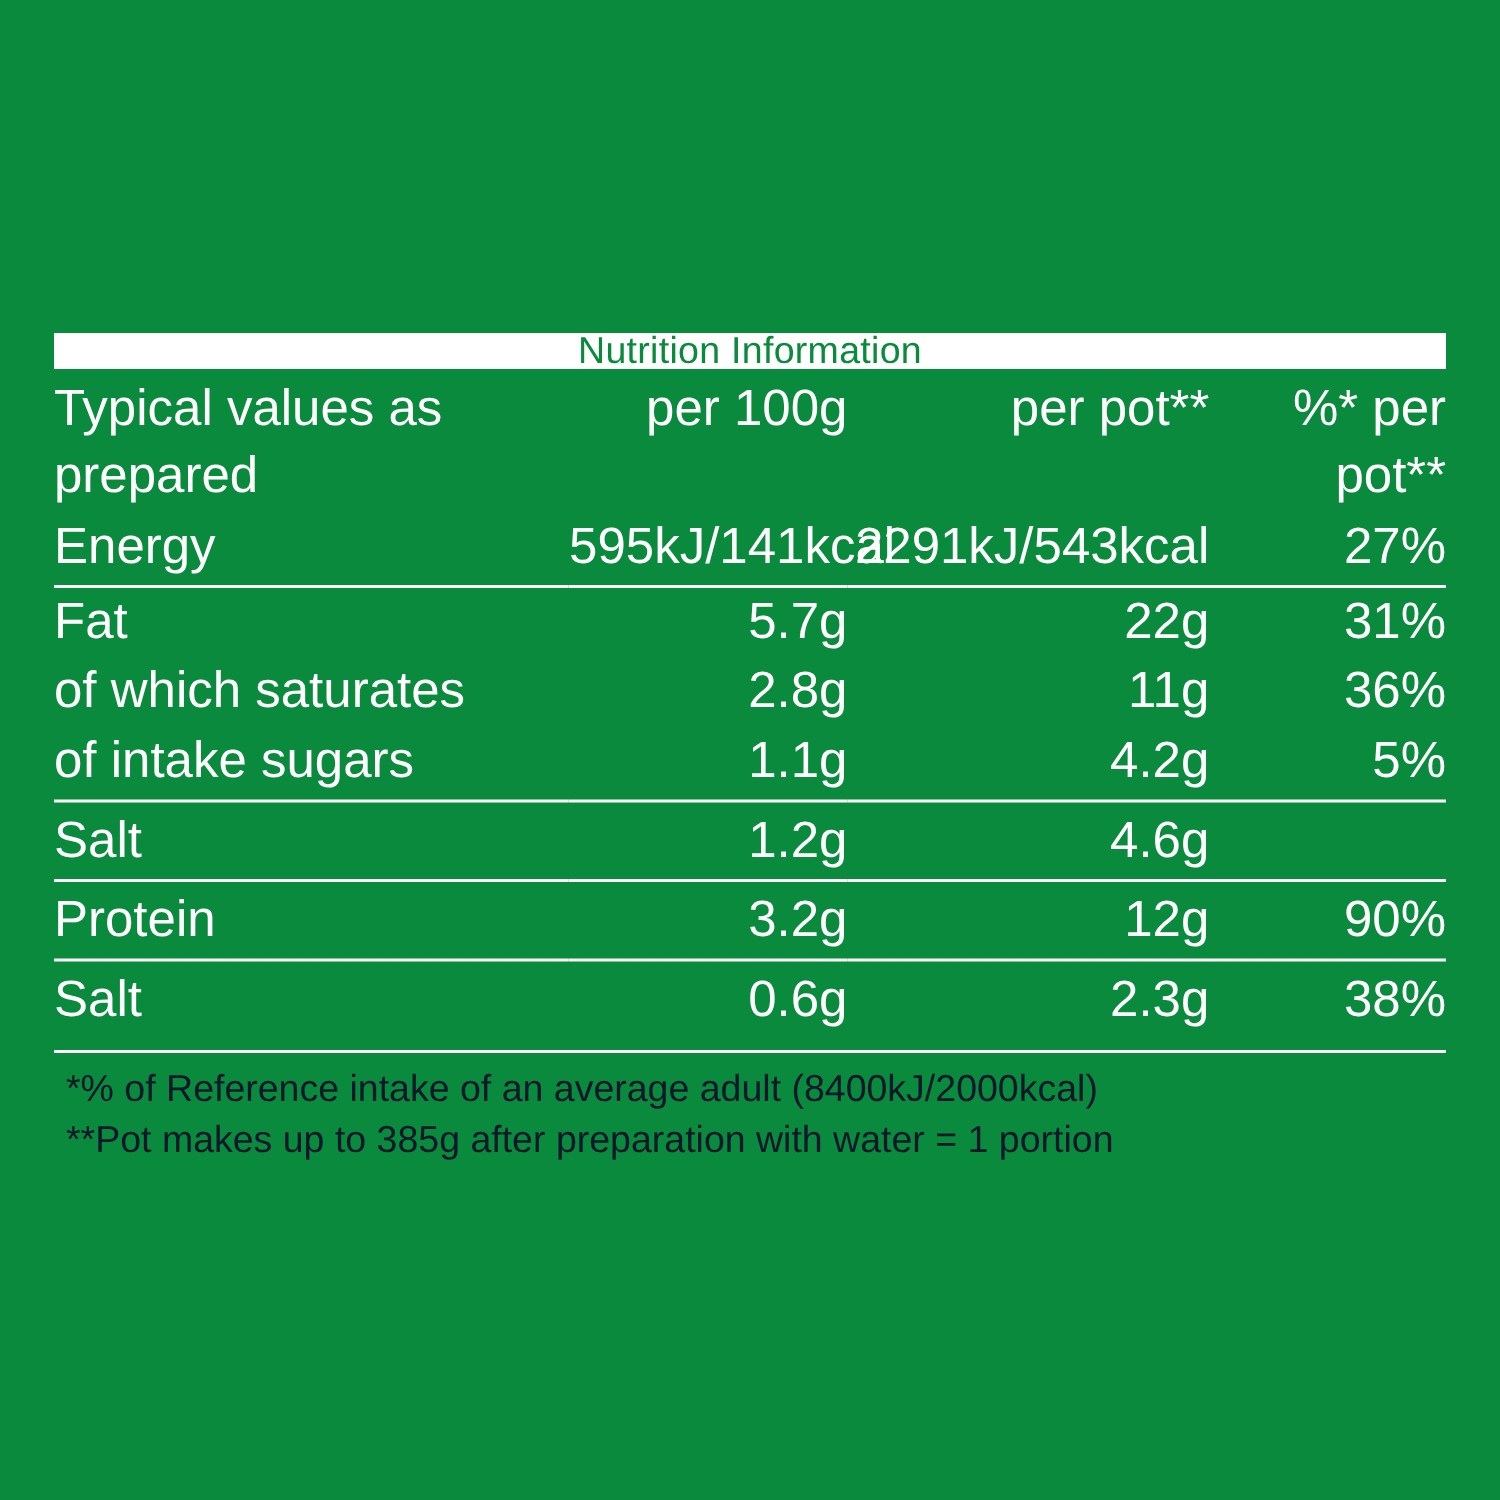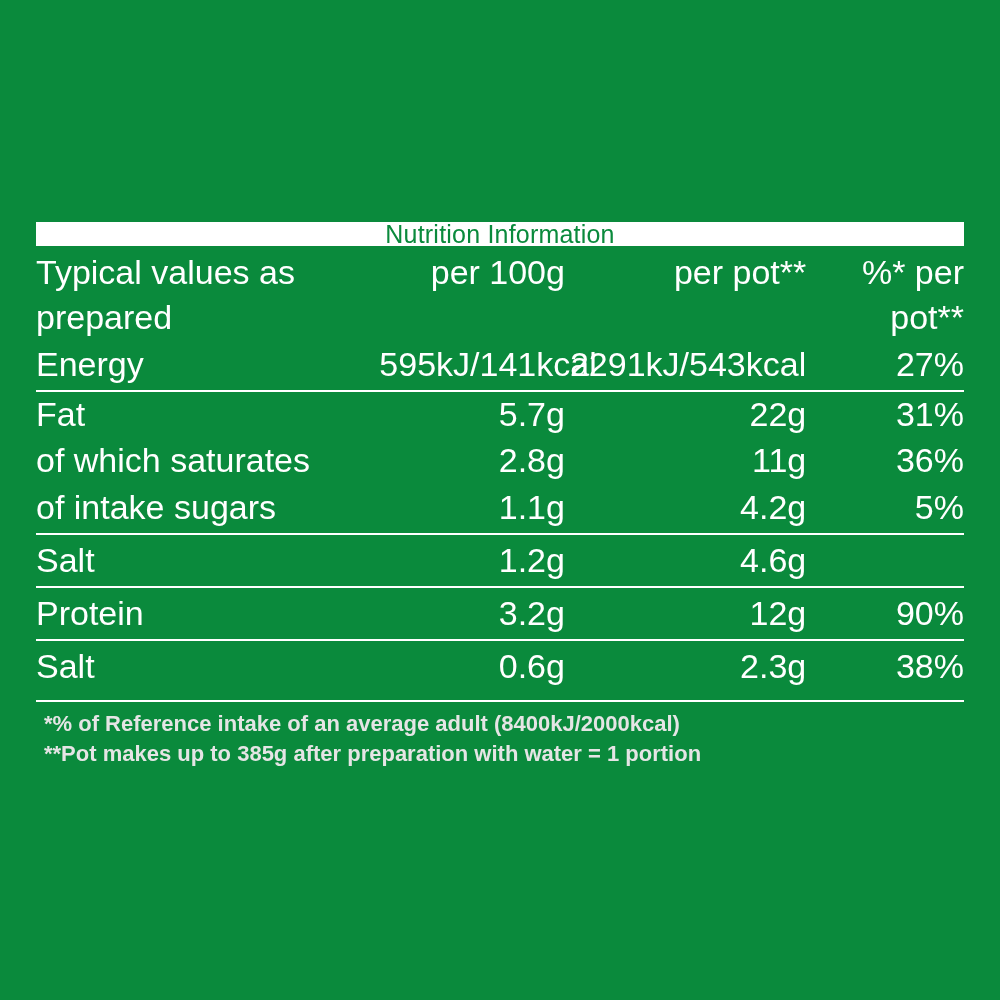--- a/index.html
+++ b/index.html
@@ -58,26 +58,25 @@
     border-top: 2px solid #ffffff;
     padding-top: 3px;
     margin-left: 47px;
   }
   tr.tight td { padding-top: 0; padding-bottom: 1px; }
   tr.pad-bottom td { padding-bottom: 3px; }
 
   .footnotes {
     margin-top: 8px;
     padding-left: 8px;
-    color: #e5e5e5;
-    font-size: 22px;
+    color: #0f172a;
+    font-size: 25px;
     line-height: 1.38;
     border-top: 2px solid #ffffff;
     padding-top: 7px;
-    font-weight: bold;
   }
   .footnotes div { white-space: pre; }
 </style>
 </head>
 <body>
 
 <div class="panel">
 
   <div class="title-bar">
     <span class="title">Nutrition Information</span>

